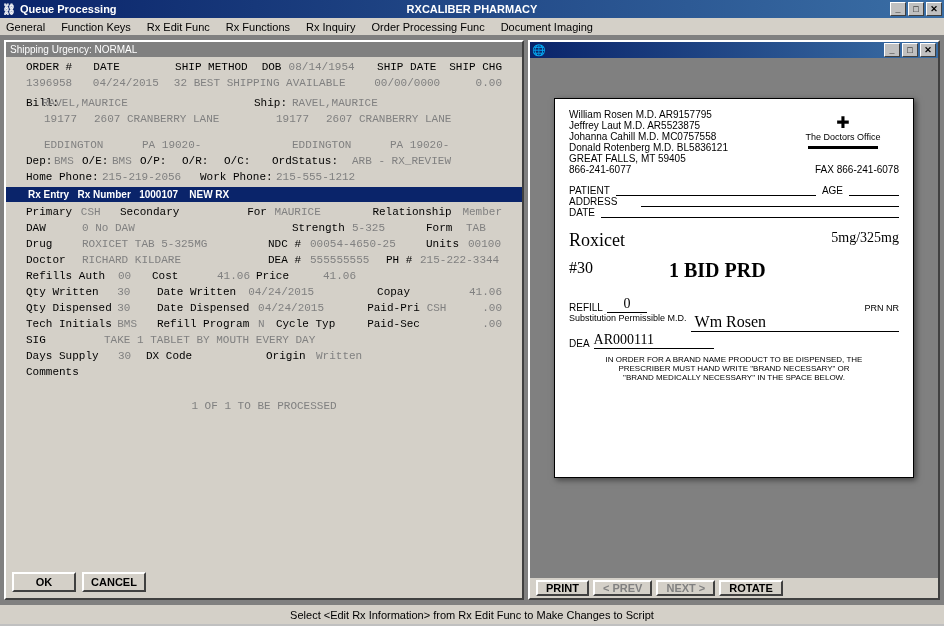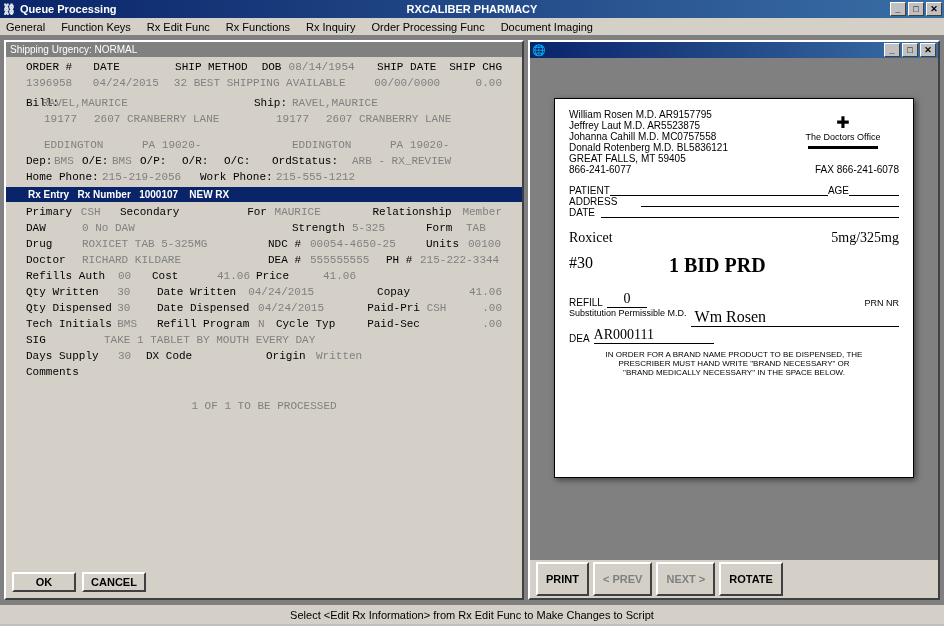--- a/index.html
+++ b/index.html
@@ -134,36 +134,36 @@
     border: 1px solid #000;
     padding: 10px 14px;
     font-family: Arial, sans-serif;
     font-size: 10px;
     color:#000;
     position:relative;
     box-shadow: 2px 2px 6px rgba(0,0,0,0.5);
   }
   .handwriting {
     font-family: "Comic Sans MS", cursive;
-    font-size: 14px;
+    font-size: 18px;
   }
   .img-btn-row {
     display:flex;
     gap:4px;
     padding: 2px 6px;
     background:#d4d0c8;
     font-family: Tahoma, sans-serif;
     font-size:11px;
   }
   .img-btn {
     border: 2px solid #fff;
     border-right-color:#404040;
     border-bottom-color:#404040;
     background:#d4d0c8;
-    padding: 9px 8px;
+    padding: 0 8px;
     font-weight:bold;
   }
   .img-btn.disabled { color: #808080; }
   .doctors-logo { position:absolute; top:14px; right:10px; text-align:center; width:120px;}
 </style>
 </head>
 <body>
 
 <div class="title-bar" style="position:relative;">
   <span class="icon">⛓</span>
@@ -368,21 +368,21 @@
         </div>
         <div>William Rosen M.D. AR9157795</div>
         <div>Jeffrey Laut M.D. AR5523875</div>
         <div>Johanna Cahill M.D. MC0757558</div>
         <div>Donald Rotenberg M.D. BL5836121</div>
         <div>GREAT FALLS, MT 59405</div>
         <div style="display:flex;justify-content:space-between">
           <span>866-241-6077</span>
           <span>FAX  866-241-6078</span>
         </div>
-        <div style="display:flex;margin-top:10px;">
+        <div style="display:flex;margin-top:10px;gap:6px">
           <span>PATIENT</span>
           <span style="flex:1;border-bottom:1px solid #000"></span>
           <span>AGE</span>
           <span style="width:50px;border-bottom:1px solid #000"></span>
         </div>
         <div style="display:flex;gap:24px">
           <span>ADDRESS</span>
           <span style="flex:1;border-bottom:1px solid #000"></span>
         </div>
         <div style="display:flex;gap:6px">

